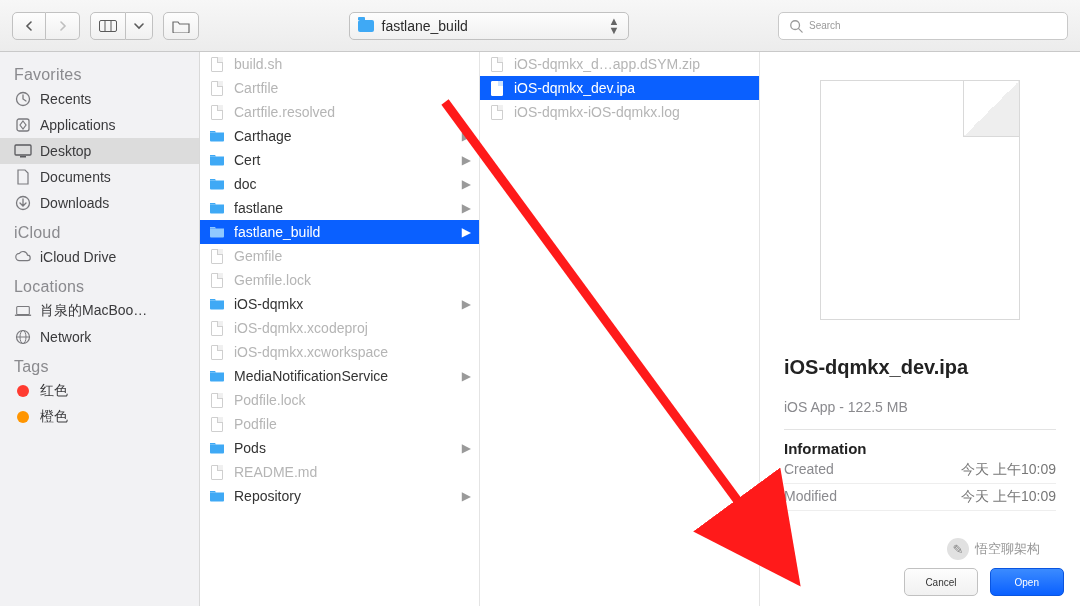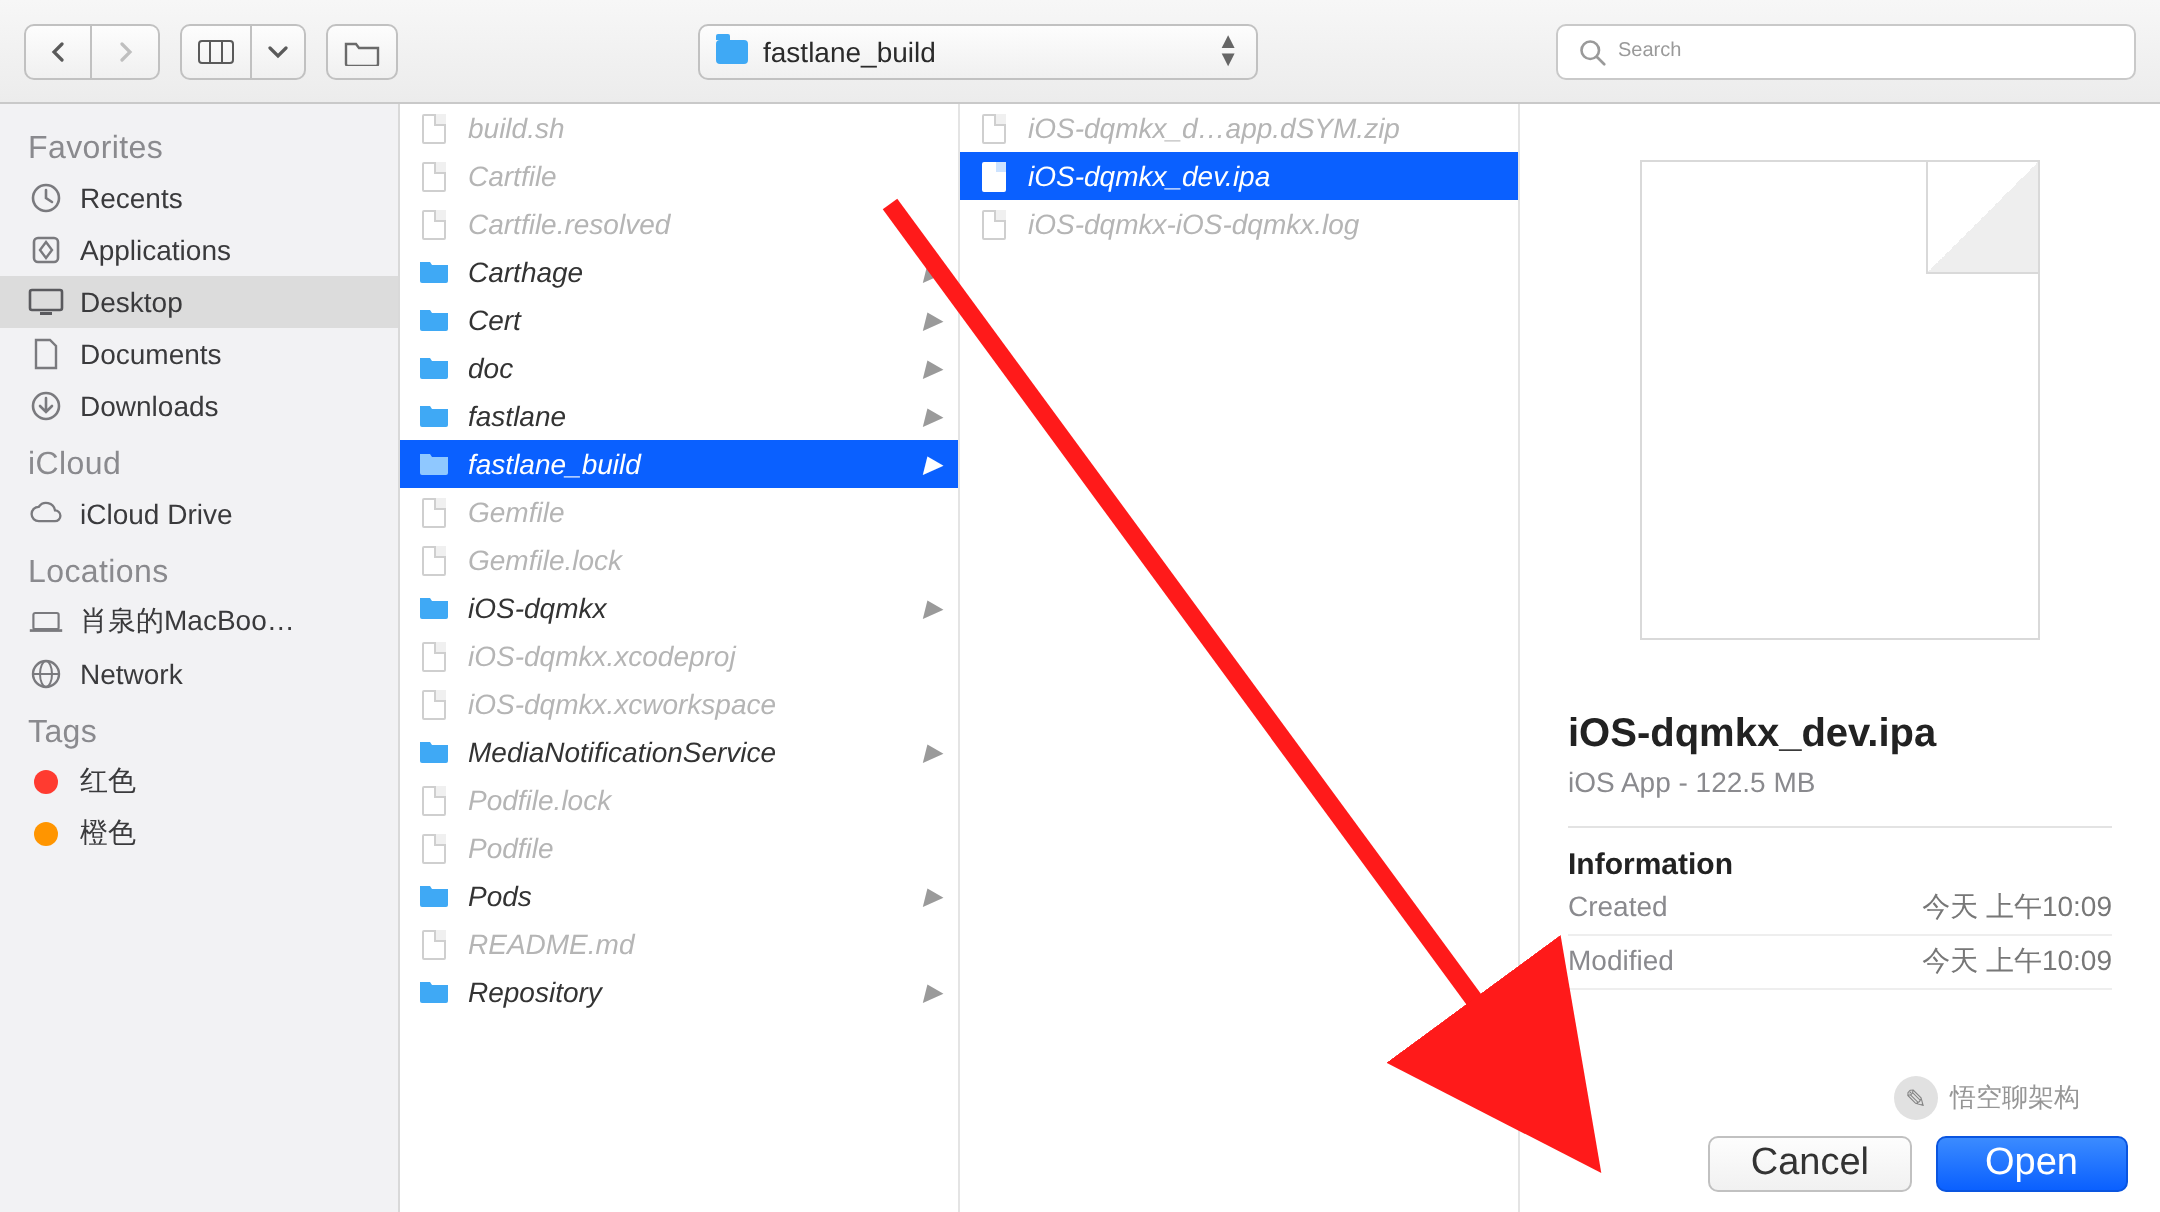--- a/index.html
+++ b/index.html
@@ -48,49 +48,49 @@
 .side-sect { color:#8a8a8e; font-size:16px; padding: 8px 14px 2px; letter-spacing:.2px; }
 .side-item { display:flex; align-items:center; gap:8px; padding:3px 14px; color:#3a3a3c; height:26px; white-space:nowrap; overflow:hidden; text-overflow:ellipsis; }
 .side-item.selected { background:#dcdcdc; }
 .sb-icon { width:18px; display:flex; justify-content:center; color:#6e6e72; }
 .sb-icon svg { width:18px; height:16px; }
 .tag-dot { width:12px; height:12px; border-radius:50%; }
 
 .col { border-right:1px solid #e4e4e4; overflow-y:auto; font-size:14px; }
 .col1 { width: 280px; }
 .col2 { width: 280px; }
-.row { display:flex; align-items:center; height:24px; padding:0 8px; gap:8px; color:#333; white-space:nowrap;font-style:italic; }
+.row { display:flex; align-items:center; height:24px; padding:0 8px; gap:8px; color:#333; white-space:nowrap; }
 .row.dim { color:#b5b5b5; }
 .row.selected { background:#0a60ff; color:#fff; }
 .row .chev { margin-left:auto; color:#9a9a9a; font-size:12px; }
 .row.selected .chev { color:#fff; }
 .ic { width:18px; display:flex; justify-content:center; align-items:center; }
 .ic svg { width:16px; height:16px; }
 .ic.folder svg path.body { fill:#3fa9f5; }
 .ic.folder svg path.tab  { fill:#3fa9f5; }
 .row.selected .ic.folder svg path.body, .row.selected .ic.folder svg path.tab { fill:#8fc8ff; }
 .ic.doc .docbox { width:12px; height:15px; background:#fff; border:1px solid #cfcfcf; border-radius:1px; position:relative; }
 .ic.doc .docbox::after { content:""; position:absolute; right:-1px; top:-1px; width:5px; height:5px; background:#f0f0f0; border-left:1px solid #cfcfcf; border-bottom:1px solid #cfcfcf; }
 .row.selected .ic.doc .docbox { border-color:#fff; }
 .row.selected .ic.doc .docbox::after { background:#cde3ff; border-color:#fff; }
 
 
 .preview { flex:1; padding: 18px 24px 0; display:flex; flex-direction:column; align-items:center; position:relative; }
 .thumb { width:200px; height:240px; background:#fff; border:1px solid #d9d9d9; position:relative; margin-top:10px; }
 .thumb .ear { position:absolute; top:0; right:0; width:56px; height:56px; background:linear-gradient(135deg, transparent 50%, #eee 50%); border-left:1px solid #d9d9d9; border-bottom:1px solid #d9d9d9; }
 .pv-title { font-size:20px; font-weight:700; color:#222; margin-top:36px; align-self:flex-start; width: 100%; }
-.pv-sub { font-size:14px; color:#8a8a8e; margin-top:4px; align-self:flex-start; }
+.pv-sub { font-size:14px; color:#8a8a8e; margin-top:20px; align-self:flex-start; }
 .pv-sect { font-size:15px; font-weight:700; color:#222; margin-top:14px; border-top:1px solid #e3e3e3; padding-top:10px; width:100%; text-align:left; }
 .pv-row { display:flex; width:100%; font-size:14px; color:#8a8a8e; padding:4px 0; border-bottom:1px solid #eee; }
 .pv-row .k { flex: 0 0 80px; }
 .pv-row .v { flex:1; text-align:right; color:#777; white-space:nowrap; }
 
 
 .footer { position:absolute; right:16px; bottom:10px; display:flex; gap:12px; }
-.fbtn { height:28px; padding:0 20px; border-radius:5px; font-size:19px; border:1px solid #c1c1c1; background:linear-gradient(#fdfdfd,#f1f1f1); color:#333; display:flex; align-items:center;margin-top:17px; }
+.fbtn { height:28px; padding:0 20px; border-radius:5px; font-size:10px; border:1px solid #c1c1c1; background:linear-gradient(#fdfdfd,#f1f1f1); color:#333; display:flex; align-items:center;margin-top:17px; }
 .fbtn.primary { background:linear-gradient(#3b8bff,#0a60ff); border-color:#0a55e0; color:#fff; font-weight:500; padding:0 24px; }
 
 
 .arrow { position:absolute; pointer-events:none; }
 .wm { position:absolute; right:40px; bottom:46px; display:flex; align-items:center; gap:6px; color:#8b8b8b; font-size:13px; opacity:.9; }
 .wm .circ { width:22px; height:22px; border-radius:50%; background:#dedede; display:flex; align-items:center; justify-content:center; font-size:13px; color:#777; }
 
 svg.chev-ic { width:10px; height:10px; }
 </style>
 </head>

